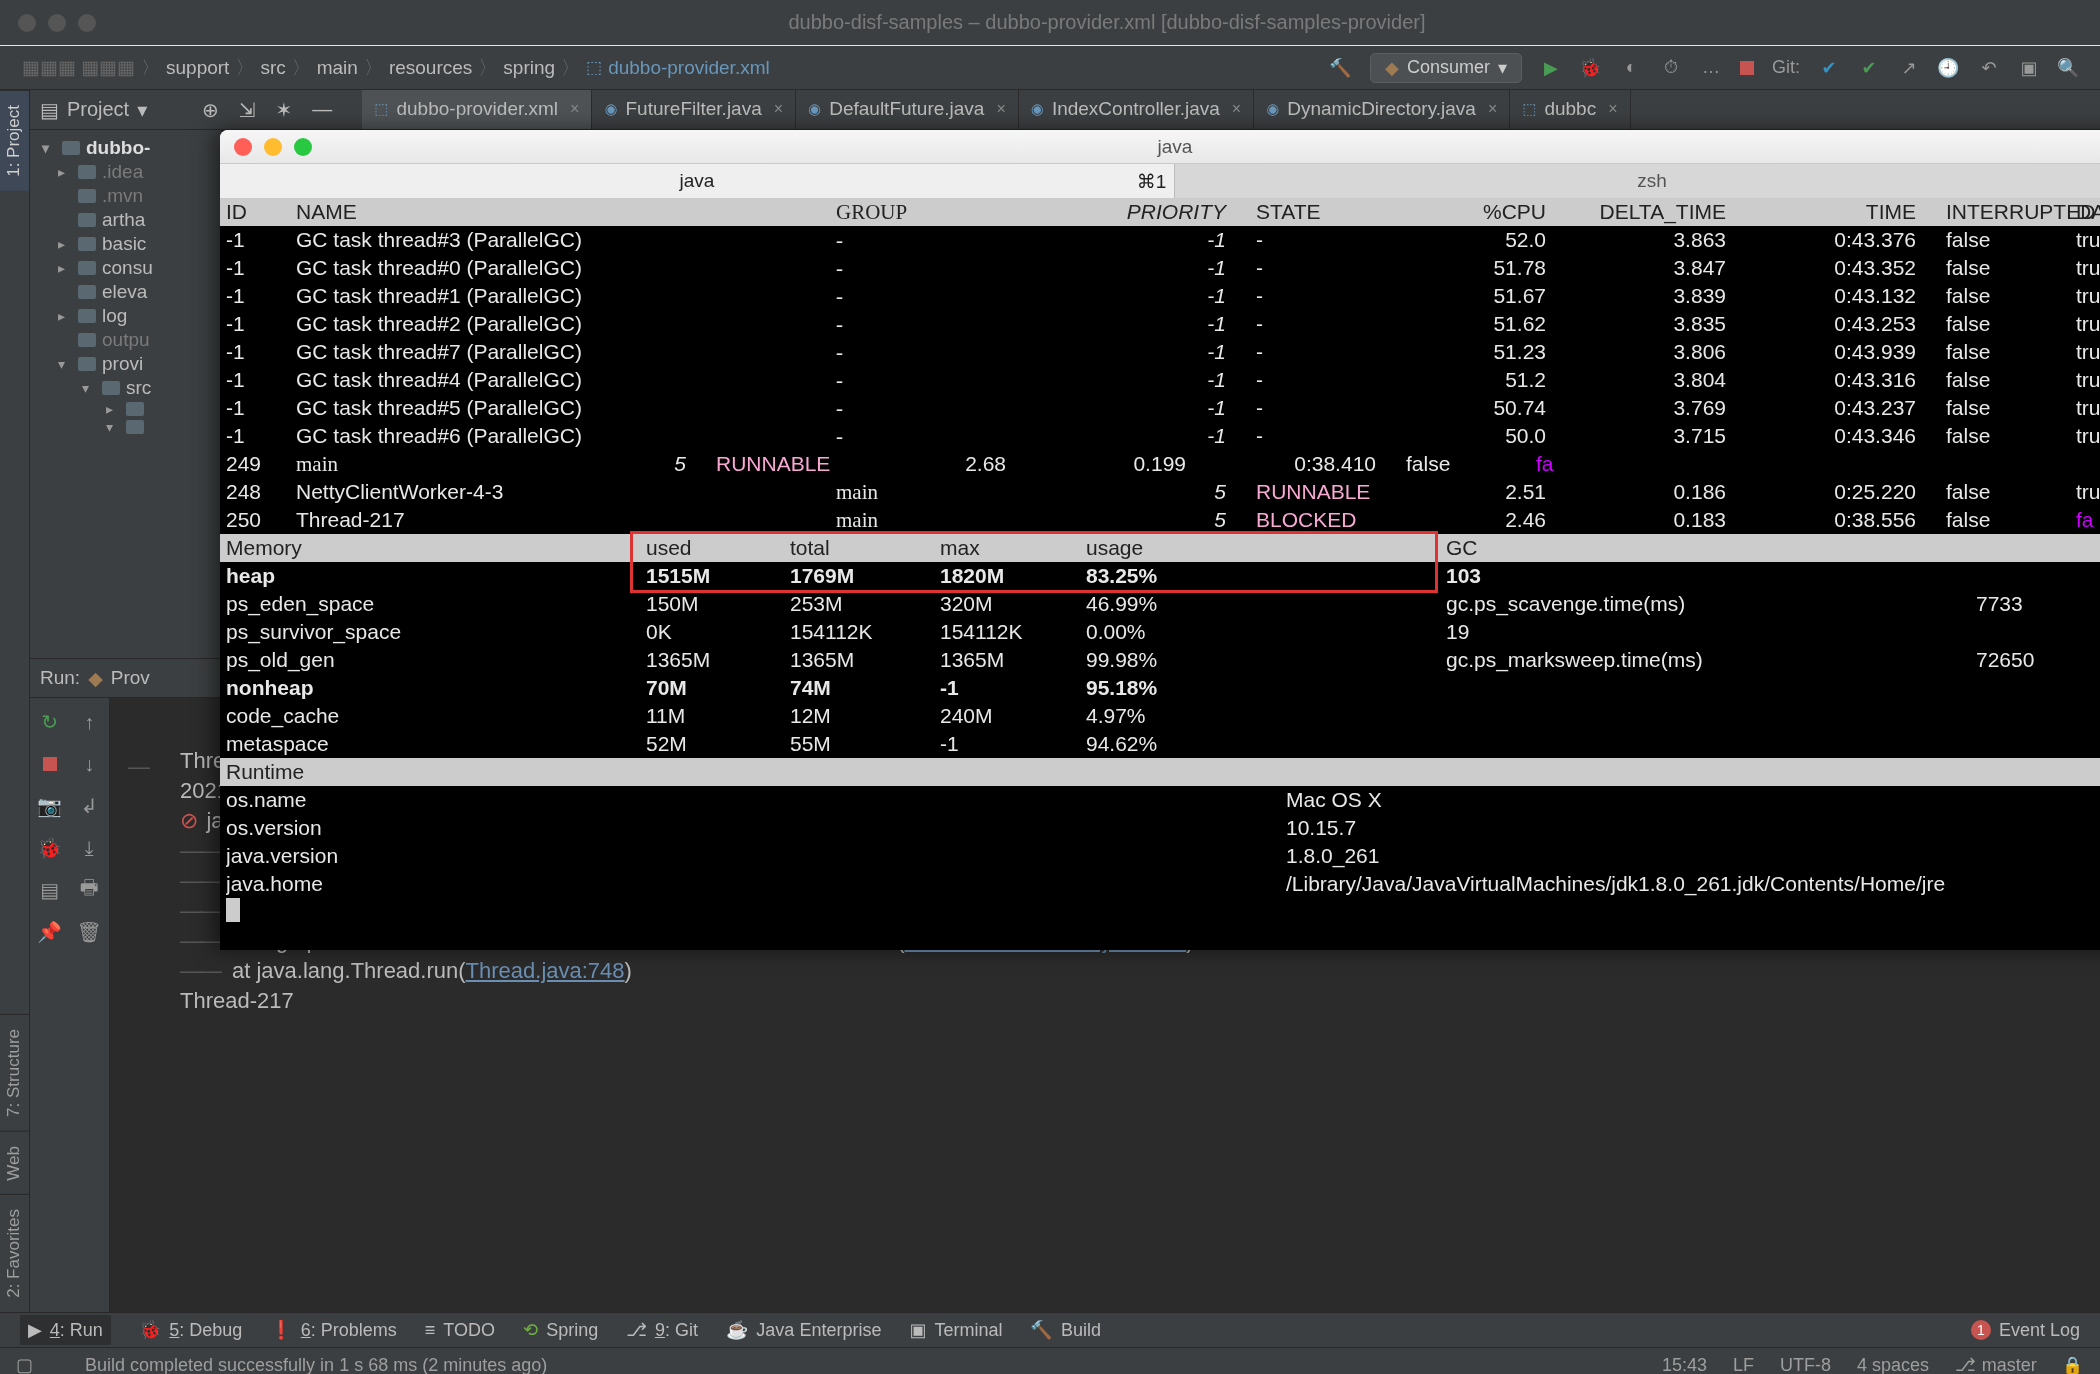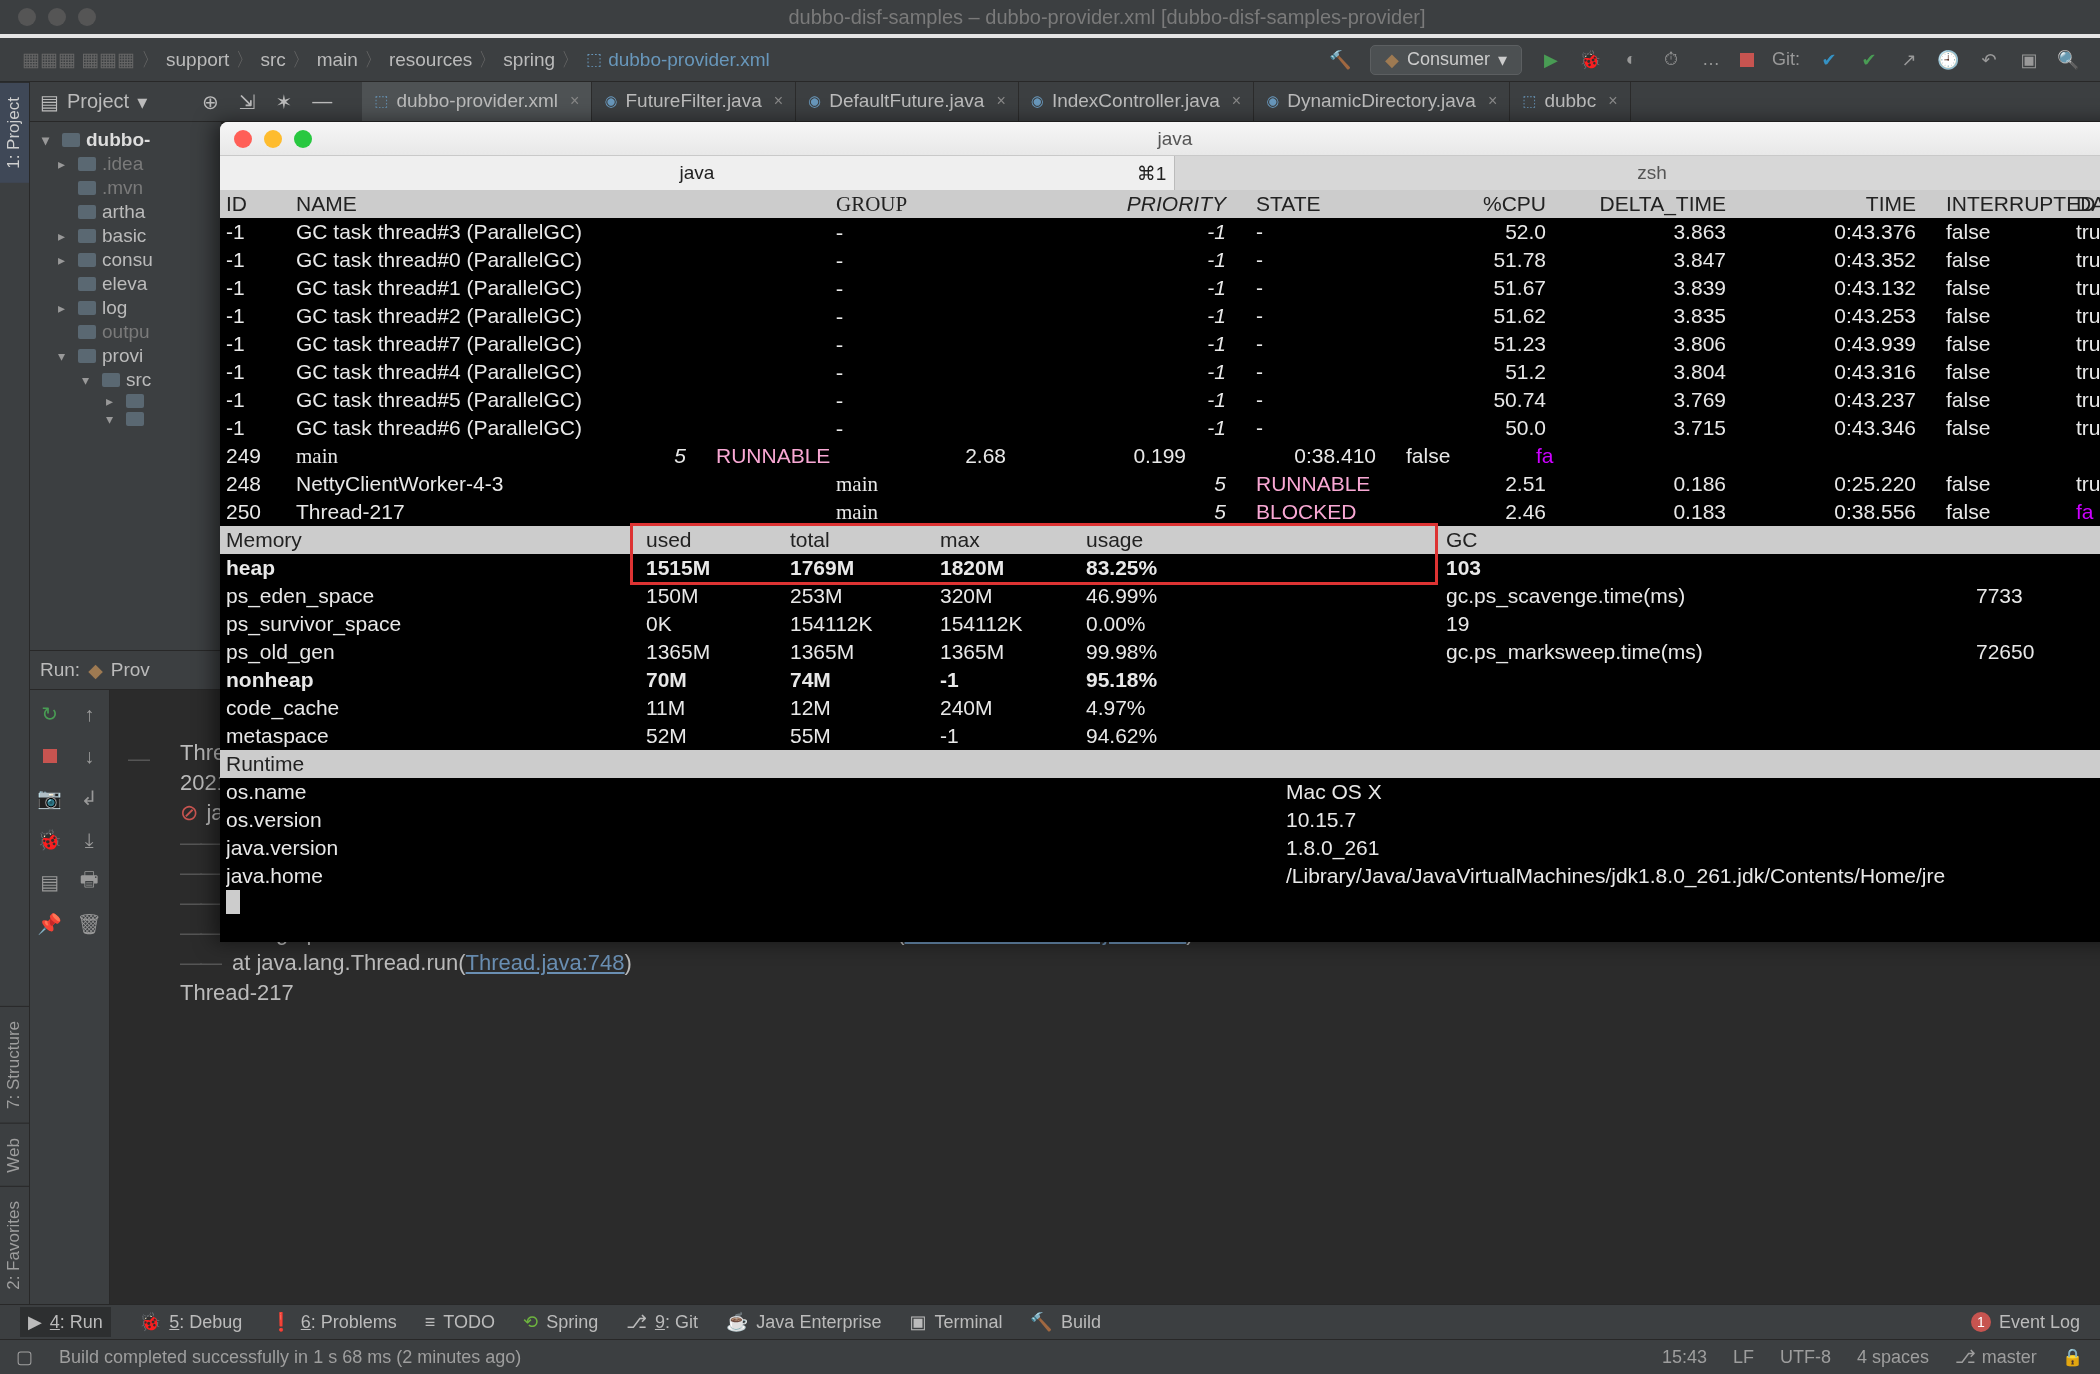--- a/index.html
+++ b/index.html
@@ -1,20 +1,20 @@
 <!DOCTYPE html>
 <html><head>
 <meta charset="utf-8">
 <style>
 * { margin:0; padding:0; box-sizing:border-box; font-family: -apple-system, "Segoe UI", sans-serif; }
 html, body { width:2100px; height:1374px; background:#2b2b2b; color:#a9b7c6; overflow:hidden; }
 .mono { font-family: "Menlo","Consolas",monospace; }
 
 
-.titlebar { height:38px; background:#3c3f41; display:flex; align-items:center; border-bottom:4px solid #e5e5e5; }
+.titlebar { height:46px; background:#3c3f41; display:flex; align-items:center; border-bottom:1px solid #e5e5e5; }
 .traffic { display:flex; gap:12px; margin:0 18px; }
 .traffic span { width:18px; height:18px; border-radius:50%; background:#555; }
 .titletext { flex:1; text-align:center; color:#7a7a7a; font-size:20px; }
 
 
 .breadbar { height:44px; background:#3c3f41; display:flex; align-items:center; font-size:19px; color:#bbb; border-bottom:1px solid #282828; position:relative; }
 .crumbs { display:flex; align-items:center; gap:6px; margin-left:22px; }
 .crumbs .sep { color:#666; }
 .crumbs .xml-icon { color:#6897bb; font-size:17px; }
 .crumbs .xml-name { color:#6897bb; }
@@ -136,21 +136,21 @@
 
 
 .bottom-tools { height:36px; background:#3c3f41; display:flex; align-items:center; font-size:18px; color:#bbb; gap:28px; padding:0 20px; border-top:1px solid #282828; border-bottom:1px solid #282828; }
 .bottom-tools .tool { display:flex; align-items:center; gap:8px; }
 .bottom-tools .tool.sel { background:#2d2f30; padding:4px 8px; }
 .bottom-tools .u { text-decoration:underline; }
 .bottom-tools .evlog { margin-left:auto; display:flex; align-items:center; gap:8px; }
 .bottom-tools .reddot { width:20px; height:20px; border-radius:50%; background:#c75450; color:#fff; font-size:14px; display:flex; align-items:center; justify-content:center; }
 
 .status { height:34px; background:#3c3f41; display:flex; align-items:center; font-size:18px; color:#9e9e9e; padding:0 16px; gap:26px; }
-.status .msg { flex:1; }
+.status .msg { flex:1;margin-left:26px; }
 .status .padlock { font-size:17px; }
 .status .branch { display:flex; align-items:center; gap:6px; }
 </style>
 </head>
 <body>
 
 <div class="titlebar">
   <div class="traffic">
     <span></span>
     <span></span>

